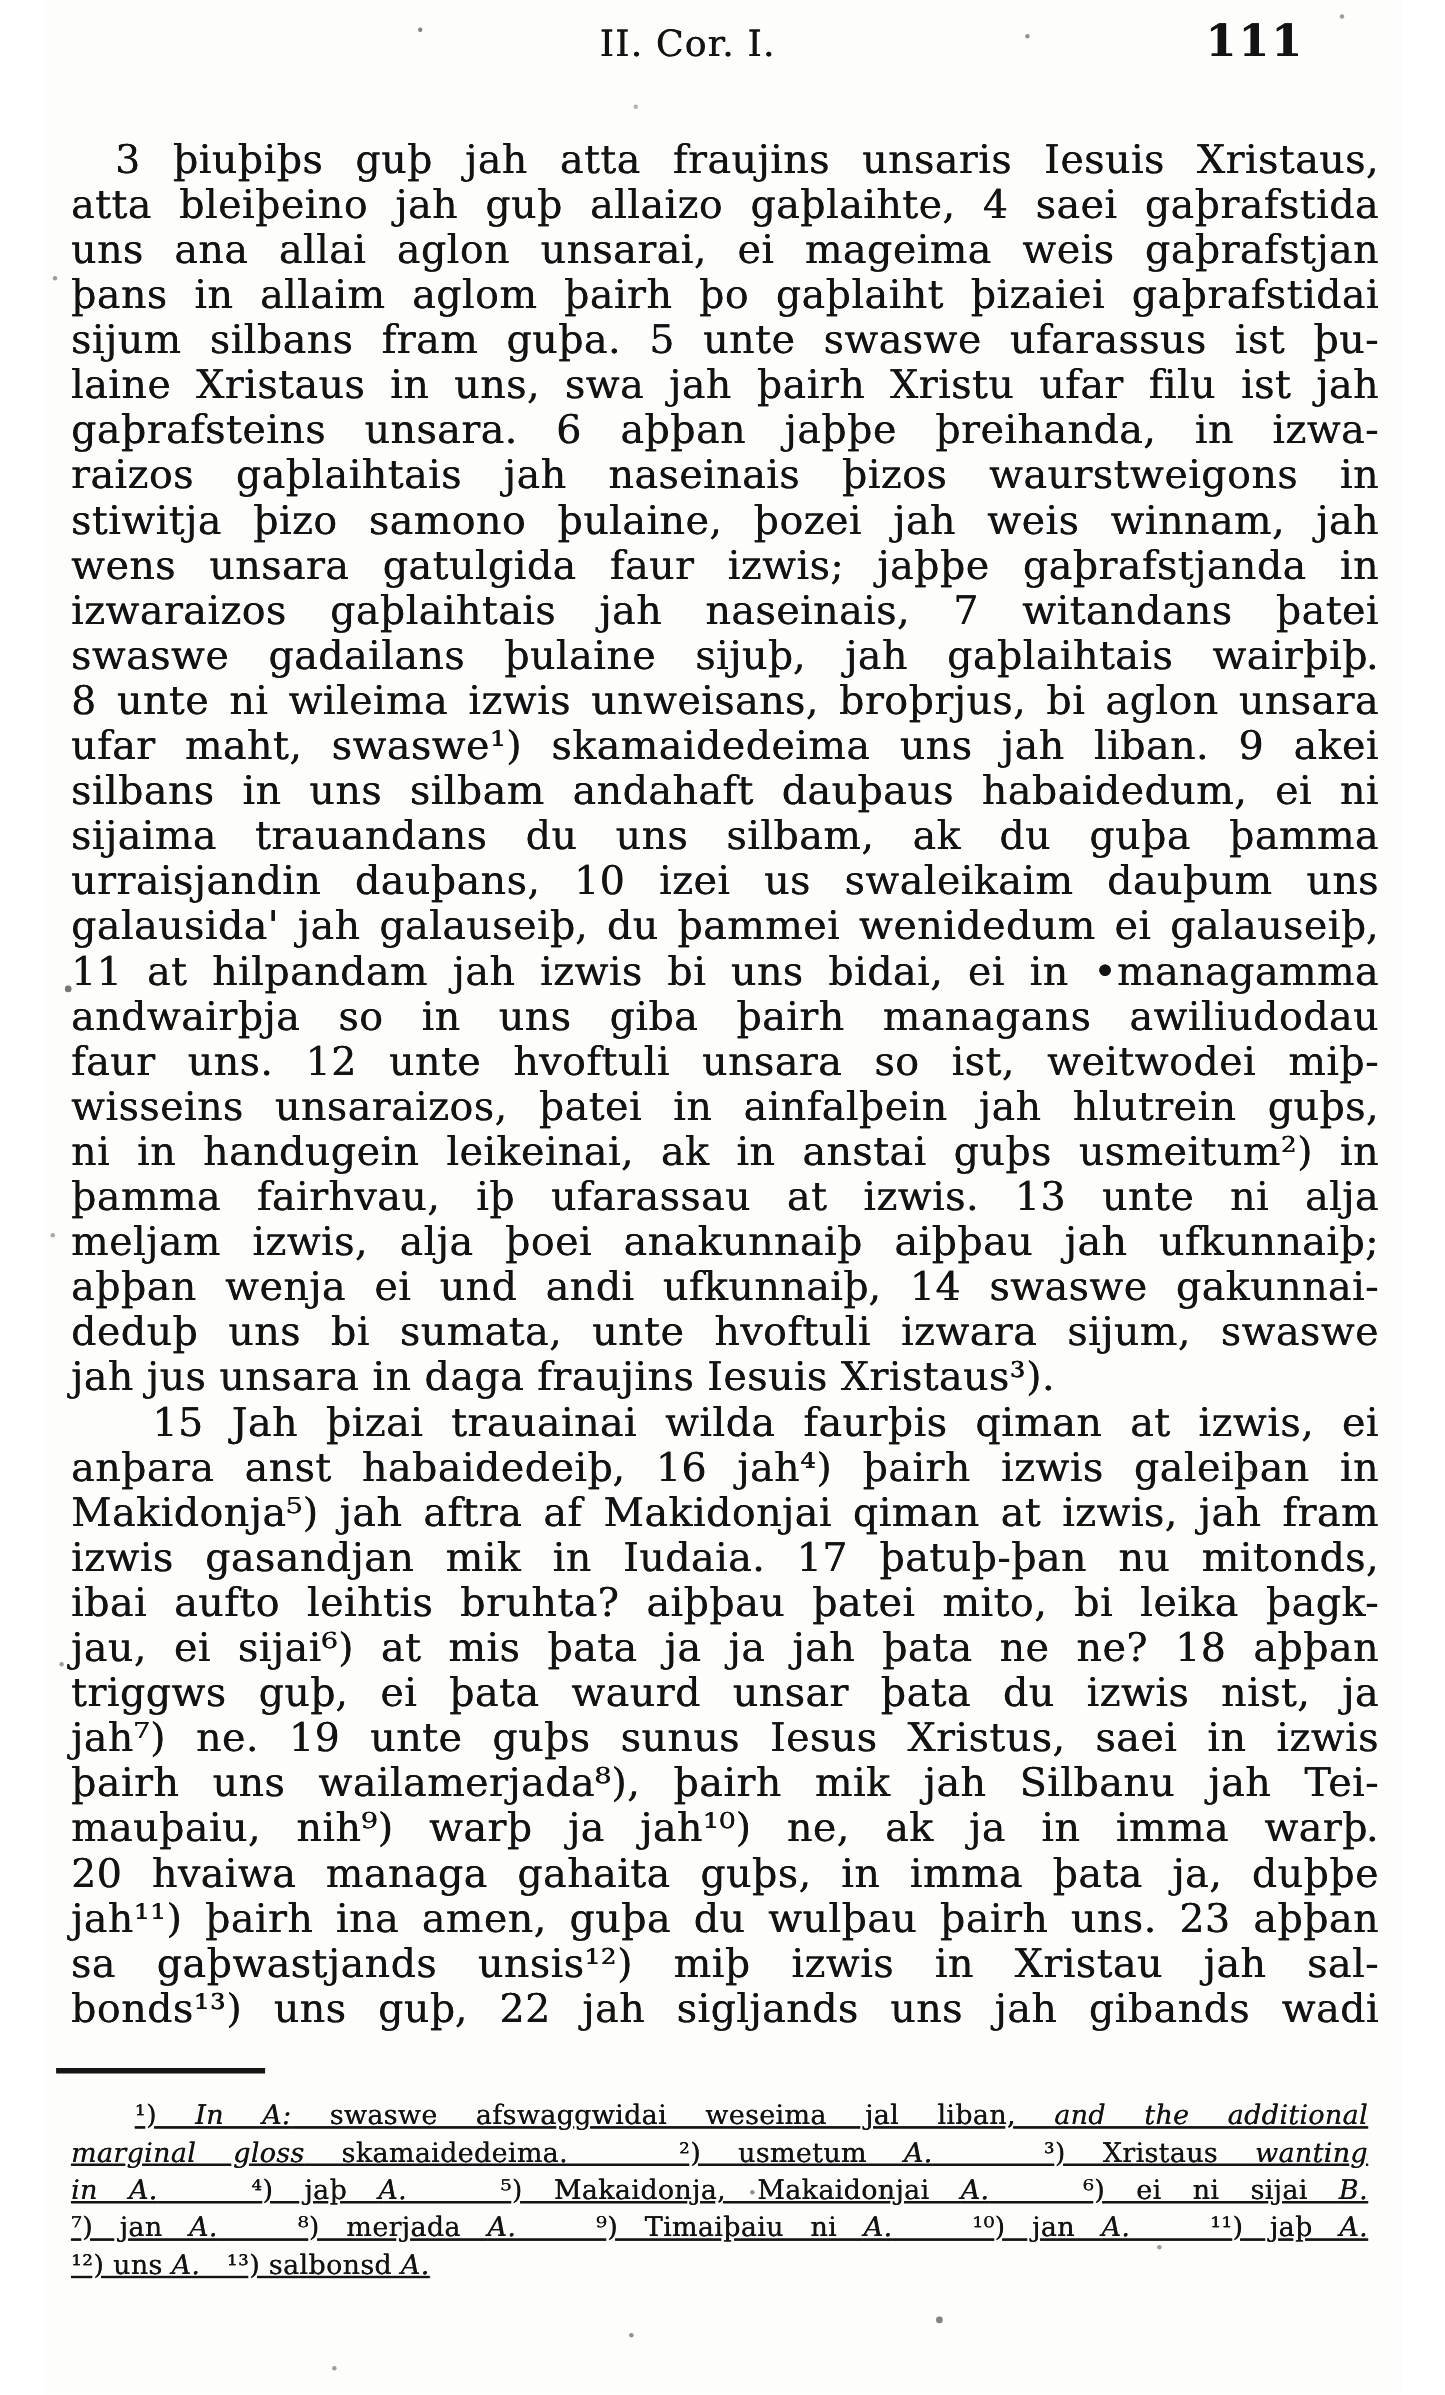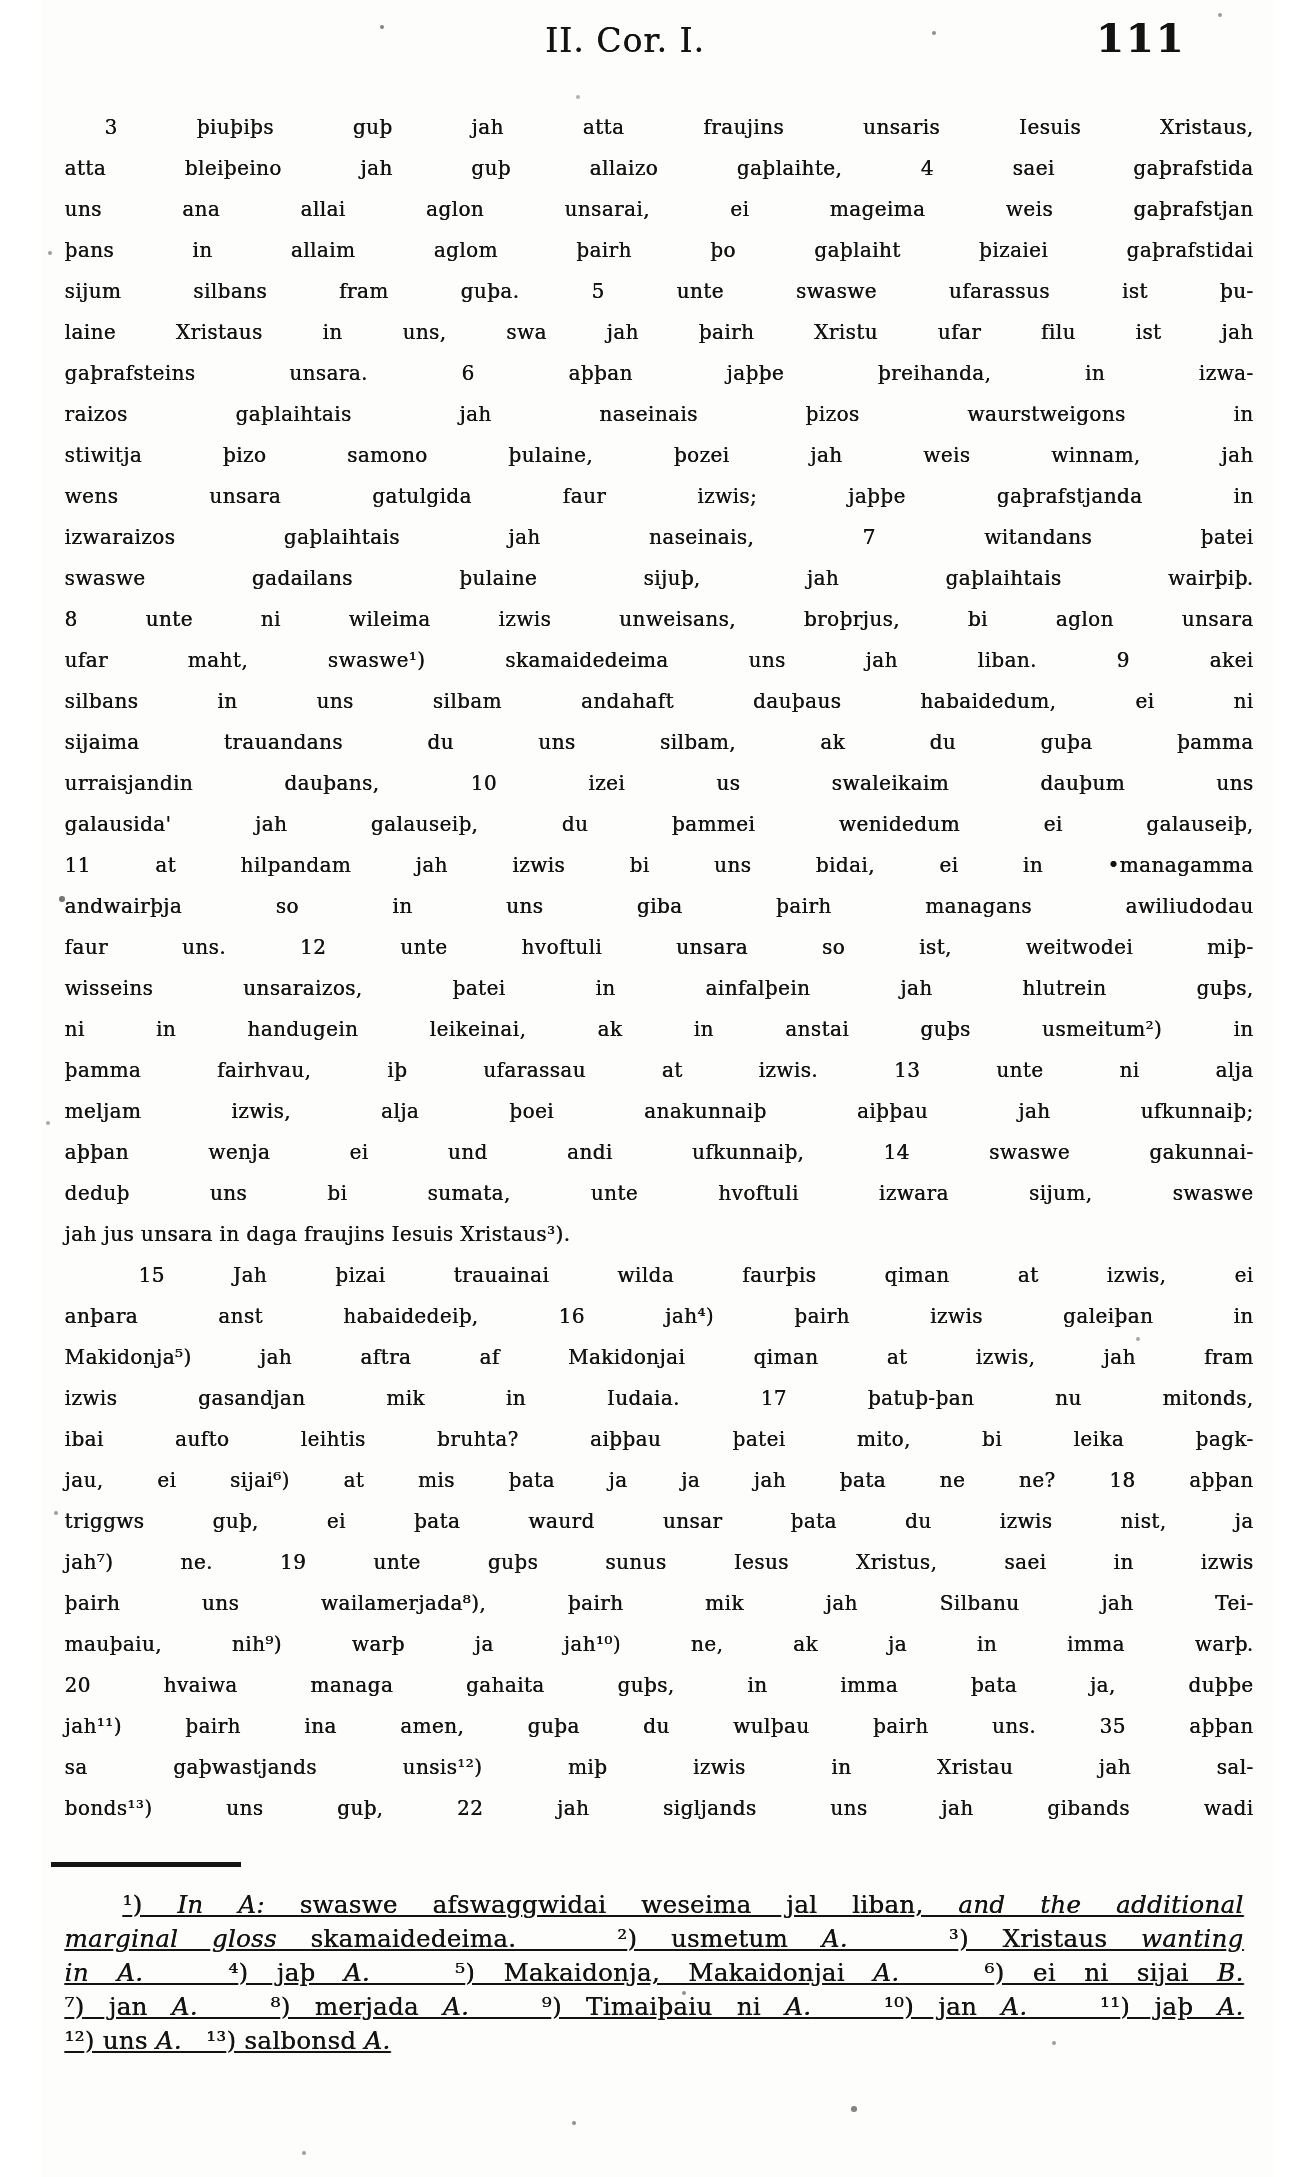--- a/index.html
+++ b/index.html
@@ -51,23 +51,23 @@
     transform: translateX(-32px);
   }
   .running-head .pageno {
     text-align: right;
     padding-right: 88px;
     font-size: 40px;
     font-weight: bold;
     letter-spacing: 2px;
   }
   .body-text {
-    margin-top: 46px;
+    margin-top: 64px;
     padding: 0 20px 0 24px;
-    font-size: 20px;
+    font-size: 36px;
     line-height: 41px;
     letter-spacing: 0.4px;
     text-shadow: 0.35px 0 0 currentColor;
   }
   .line {
     text-align: justify;
     text-align-last: justify;
   }
   .line.last { text-align-last: left; }
   .line.indent-sm { text-indent: 40px; }
@@ -142,21 +142,21 @@
       <div class="line">anþara anst habaidedeiþ, 16 jah⁴) þairh izwis galeiþan in</div>
       <div class="line">Makidonja⁵) jah aftra af Makidonjai qiman at izwis, jah fram</div>
       <div class="line">izwis gasandjan mik in Iudaia. 17 þatuþ-þan nu mitonds,</div>
       <div class="line">ibai aufto leihtis bruhta? aiþþau þatei mito, bi leika þagk-</div>
       <div class="line">jau, ei sijai⁶) at mis þata ja ja jah þata ne ne? 18 aþþan</div>
       <div class="line">triggws guþ, ei þata waurd unsar þata du izwis nist, ja</div>
       <div class="line">jah⁷) ne. 19 unte guþs sunus Iesus Xristus, saei in izwis</div>
       <div class="line">þairh uns wailamerjada⁸), þairh mik jah Silbanu jah Tei-</div>
       <div class="line">mauþaiu, nih⁹) warþ ja jah¹⁰) ne, ak ja in imma warþ.</div>
       <div class="line">20 hvaiwa managa gahaita guþs, in imma þata ja, duþþe</div>
-      <div class="line">jah¹¹) þairh ina amen, guþa du wulþau þairh uns. 35 aþþan</div>
+      <div class="line">jah¹¹) þairh ina amen, guþa du wulþau þairh uns. 23 aþþan</div>
       <div class="line">sa gaþwastjands unsis¹²) miþ izwis in Xristau jah sal-</div>
       <div class="line">bonds¹³) uns guþ, 22 jah sigljands uns jah gibands wadi</div>
     </section>
   </main>
 
   <div class="fn-rule"></div>
 
   <footer class="footnotes">
     <div class="fn-line fn-indent"><span>¹) </span><span class="it">In A:</span><span> swaswe afswaggwidai weseima jal liban, </span><span class="it">and the additional</span></div>
     <div class="fn-line"><span class="it">marginal gloss</span><span> skamaidedeima.&nbsp;&nbsp; ²) usmetum </span><span class="it">A.</span><span>&nbsp;&nbsp; ³) Xristaus </span><span class="it">wanting</span></div>

